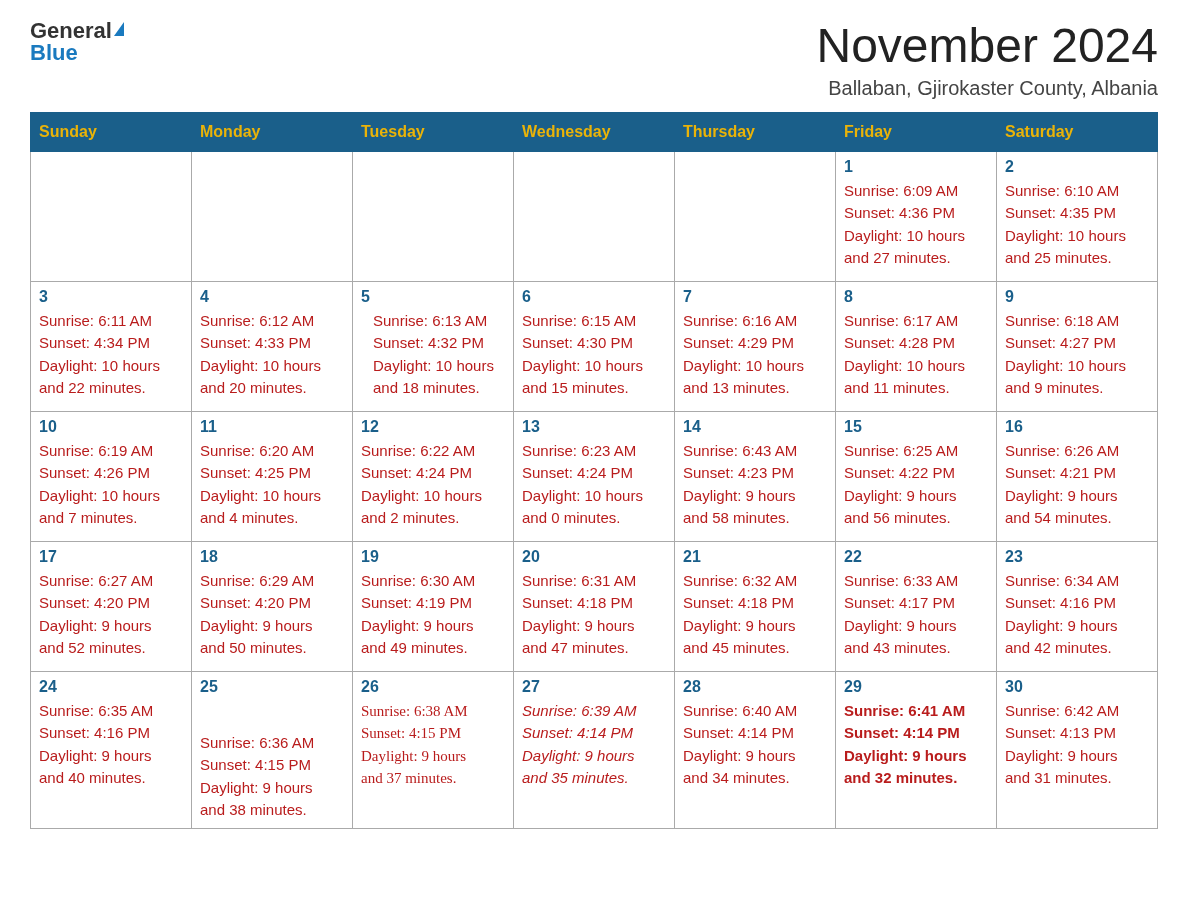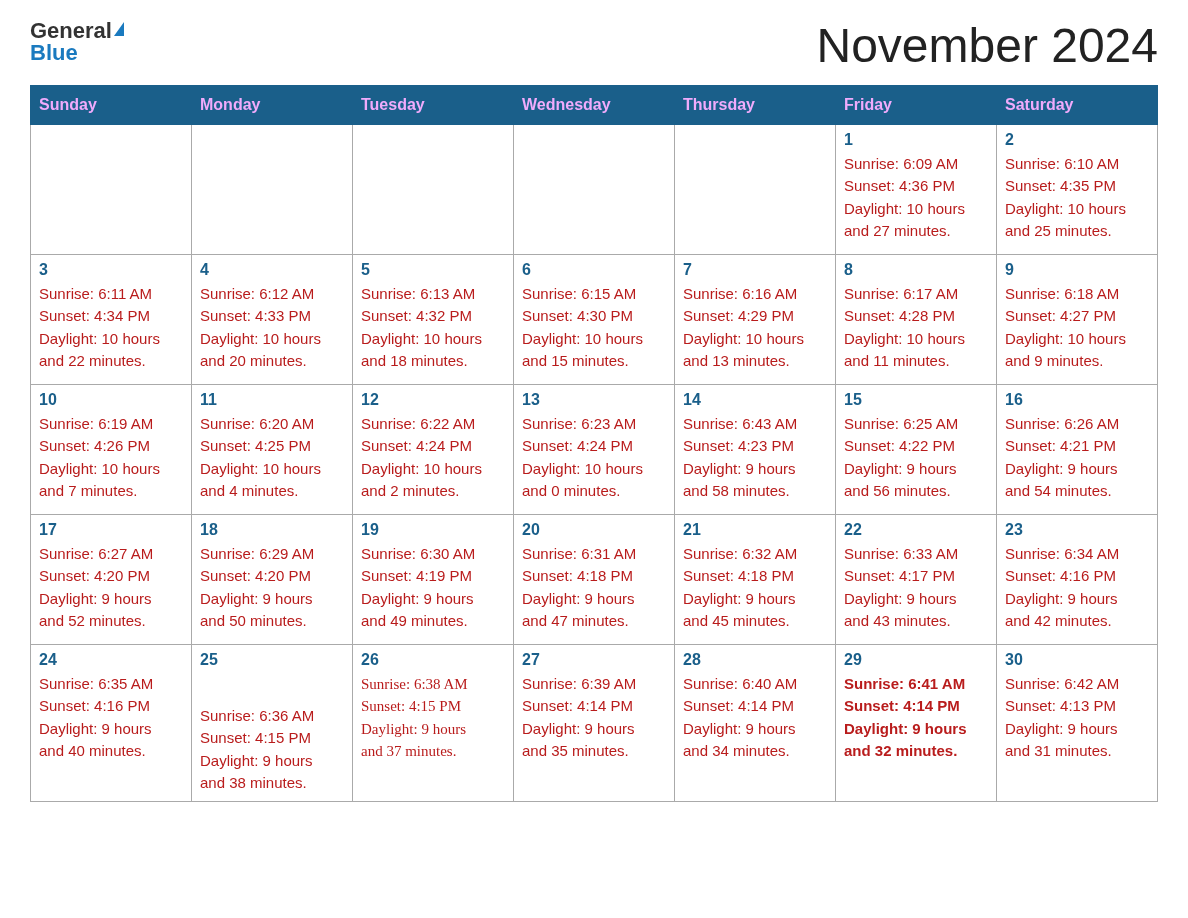--- a/index.html
+++ b/index.html
@@ -59,21 +59,21 @@
       color: #444;
       margin-top: 4px;
     }
     .calendar {
       width: 100%;
       border-collapse: collapse;
       margin-top: 12px;
     }
     .calendar thead th {
       background-color: #1a5f8a;
-      color: #f0abfc;
+      color: #eab308;
       font-size: 16px;
       font-weight: bold;
       padding: 10px 8px;
       text-align: left;
       border: 1px solid #1a5f8a;
     }
     .calendar tbody td {
       vertical-align: top;
       border: 1px solid #aaa;
       padding: 6px 8px;
@@ -107,20 +107,21 @@
 <div class="header-row">
   <div class="logo">
     <div style="display:flex;align-items:center;">
       <span class="logo-general">General</span>
       <span class="logo-triangle"></span>
     </div>
     <span class="logo-blue">Blue</span>
   </div>
   <div class="title-block">
     <div class="main-title">November 2024</div>
+    <div class="subtitle">Ballaban, Gjirokaster County, Albania</div>
   </div>
 </div>
 
 <table class="calendar">
   <thead>
     <tr>
     <th>Sunday</th>
         <th>Monday</th>
         <th>Tuesday</th>
         <th>Wednesday</th>
@@ -161,21 +162,21 @@
         </td>
         <td>
           <span class="day-number">4</span>
           <div class="day-info" style="white-space: pre-line;">Sunrise: 6:12 AM
 Sunset: 4:33 PM
 Daylight: 10 hours
 and 20 minutes.</div>
         </td>
         <td>
           <span class="day-number">5</span>
-          <div class="day-info" style="white-space: pre-line;">Sunrise: 6:13 AM
+          <div class="day-info" style="white-space: pre-line; margin-left: 12px;">Sunrise: 6:13 AM
 Sunset: 4:32 PM
 Daylight: 10 hours
 and 18 minutes.</div>
         </td>
         <td>
           <span class="day-number">6</span>
           <div class="day-info" style="white-space: pre-line;">Sunrise: 6:15 AM
 Sunset: 4:30 PM
 Daylight: 10 hours
 and 15 minutes.</div>
@@ -321,21 +322,21 @@
         </td>
         <td>
           <span class="day-number">26</span>
           <div class="day-info" style="white-space: pre-line; font-family: Liberation Serif, serif;">Sunrise: 6:38 AM
 Sunset: 4:15 PM
 Daylight: 9 hours
 and 37 minutes.</div>
         </td>
         <td>
           <span class="day-number">27</span>
-          <div class="day-info" style="white-space: pre-line;">Sunrise: 6:39 AM
+          <div class="day-info" style="white-space: pre-line; font-style: italic;">Sunrise: 6:39 AM
 Sunset: 4:14 PM
 Daylight: 9 hours
 and 35 minutes.</div>
         </td>
         <td>
           <span class="day-number">28</span>
           <div class="day-info" style="white-space: pre-line;">Sunrise: 6:40 AM
 Sunset: 4:14 PM
 Daylight: 9 hours
 and 34 minutes.</div>

